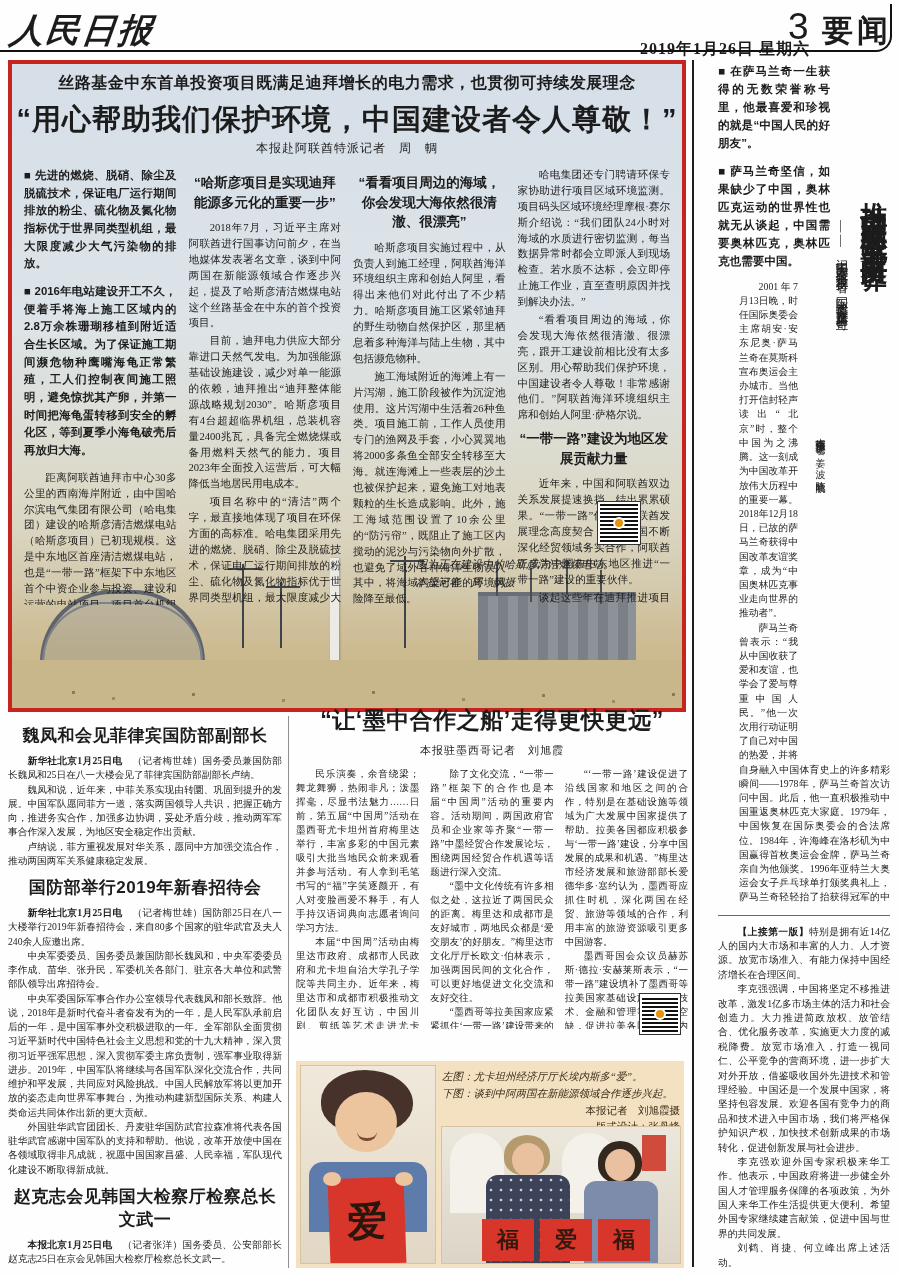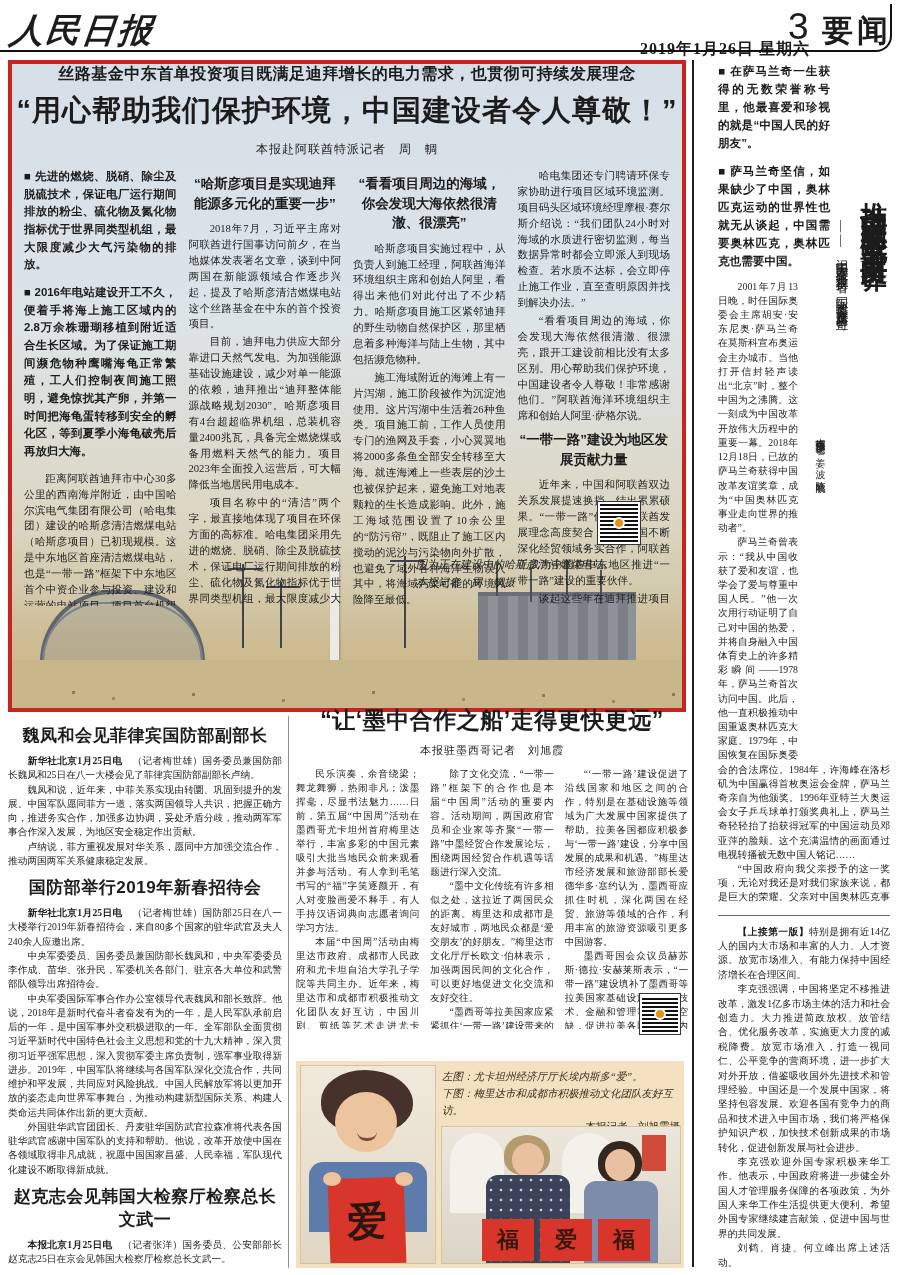--- a/index.html
+++ b/index.html
@@ -9,23 +9,23 @@
   
   .masthead-logo { position:absolute; left:10px; top:8px; font-size:34px; font-weight:bold; font-style:italic; letter-spacing:2px; transform:skewX(-6deg); font-family:"DejaVu Serif",serif; }
   .head-date { position:absolute; left:640px; top:39px; font-size:16px; font-weight:bold; letter-spacing:1px; font-family:Liberation Serif, serif; }
   .head-pageno { position:absolute; left:788px; top:6px; font-size:37px; font-family:"Liberation Sans",sans-serif; }
   .head-section { position:absolute; left:822px; top:10px; font-size:31px; font-weight:bold; letter-spacing:4px; font-family:"Liberation Sans",sans-serif; }
   .head-rule { position:absolute; left:0; top:4px; width:892px; height:48px; border-bottom:2px solid #111; border-right:2px solid #111; border-bottom-right-radius:16px; }
 
   
   .lead-box { position:absolute; left:8px; top:60px; width:678px; height:652px; border:4px solid #c8241f;
     background:linear-gradient(180deg,#d6dfe8 0%,#dde4e8 40%,#dcd8c6 68%,#d2c29c 100%); overflow:hidden; }
-  .lead-kicker { margin-top:0; text-align:center; font-size:16px; font-weight:bold; letter-spacing:.5px; font-family:"Liberation Sans",sans-serif; }
+  .lead-kicker { margin-top:9px; text-align:center; font-size:16px; font-weight:bold; letter-spacing:.5px; font-family:"Liberation Sans",sans-serif; }
   .lead-headline { margin-top:6px; text-align:center; font-size:29px; font-weight:900; letter-spacing:1px; font-family:"Liberation Sans",sans-serif; }
-  .lead-byline { margin-top:10px; text-align:center; font-size:12px; letter-spacing:1px; }
+  .lead-byline { text-align:center; font-size:12px; letter-spacing:1px; }
   .lead-cols { position:relative; z-index:2; display:flex; gap:12px; padding:10px 12px 0 12px; }
   .lead-col { flex:1 1 0; height:438px; overflow:hidden; font-size:10.6px; line-height:1.5; text-align:justify; }
   .lead-col p { text-indent:2em; margin-bottom:2px; }
   .lead-bullet { font-family:"Liberation Sans",sans-serif; font-weight:bold; font-size:11.4px; line-height:1.55; text-indent:0 !important; margin-bottom:10px !important; }
   .lead-subhead { font-family:"Liberation Sans",sans-serif; font-weight:bold; font-size:13.5px; line-height:1.45; text-align:center; text-indent:0 !important; margin:6px 0 8px 0 !important; }
   .lead-caption { position:absolute; z-index:3; right:16px; top:492px; width:250px; text-align:left; font-size:11px; font-style:italic; color:#222; line-height:1.6; }
   .qr { position:absolute; z-index:3; width:42px; height:42px; background:
       repeating-linear-gradient(0deg,#111 0 2px,#fff 2px 4px),
       repeating-linear-gradient(90deg,#111 0 2px,rgba(255,255,255,.55) 2px 4px);
       border:2px solid #fff; outline:1px solid #333; }
@@ -47,21 +47,21 @@
      box-shadow:40px 6px 0 #97severity; box-shadow:40px 6px 0 #978a66,120px 2px 0 #8a7a58,210px 8px 0 #978a66,300px 0 0 #8a7a58,390px 7px 0 #978a66,470px 3px 0 #8a7a58,540px 9px 0 #978a66,600px 2px 0 #8a7a58; }
 
   
   .right-col { position:absolute; left:692px; top:60px; width:202px; height:1207px; border-left:2px solid #1d1d1d; padding:2px 4px 0 24px; overflow:hidden; }
   .r-bullets { width:112px; font-family:"Liberation Sans",sans-serif; font-weight:bold; font-size:11.6px; line-height:1.55; text-align:justify; }
   .r-bullets p { margin-bottom:10px; }
   .v-zone { position:absolute; right:2px; top:120px; height:650px; display:flex; flex-direction:row; gap:6px; }
   .v-title { writing-mode:vertical-rl; font-size:27px; font-weight:900; letter-spacing:5px; font-family:"Liberation Sans",sans-serif; }
   .v-sub { writing-mode:vertical-rl; font-size:12.5px; letter-spacing:2px; padding-top:40px; }
   .v-by { writing-mode:vertical-rl; font-size:10px; letter-spacing:1px; padding-top:250px; color:#222; }
-  .r-body { margin-top:8px; height:626px; overflow:hidden; font-size:9.8px; line-height:1.45; text-align:justify; }
+  .r-body { margin-top:8px; height:626px; overflow:hidden; font-size:9.8px; line-height:1.45; text-align:justify;margin-left:21px; }
   .r-spacer { float:right; width:92px; height:480px; }
   .r-body p { text-indent:2em; }
   .r-divider { border:none; border-top:1px solid #666; margin:9px 0; }
   .r-cont { font-size:9.8px; line-height:1.47; text-align:justify; }
   .r-cont p { text-indent:2em; }
   .cont-tag { font-weight:bold; font-family:"Liberation Sans",sans-serif; }
 
   
   .left-col { position:absolute; left:8px; top:716px; width:274px; height:552px; overflow:hidden; }
   .small-art-head { text-align:center; font-size:17px; font-weight:900; font-family:"Liberation Sans",sans-serif; margin:8px 0 7px 0; letter-spacing:.5px; }
@@ -266,21 +266,21 @@
       </div>
     </div>
 
     <div class="qr mx-qr">
         <div class="qr-dot"></div>
       </div>
 
     <div class="mx-photos">
       <div class="cap-block">
         <div>左图：尤卡坦州经济厅厅长埃内斯多“爱”。</div>
-        <div>下图：梅里达市和成都市积极推动文化团队友好互访。</div>
+        <div>下图：谈到中阿两国在新能源领域合作逐步兴起。</div>
         <div class="cap-right">本报记者　刘旭霞摄</div>
         <div class="cap-right">版式设计：张丹峰</div>
       </div>
 
       <div class="photo-frame boy-photo">
         <div class="boy-hair"></div>
         <div class="boy-face"></div>
         <div class="boy-smile"></div>
         <div class="boy-shirt"></div>
         <div class="boy-paper">

